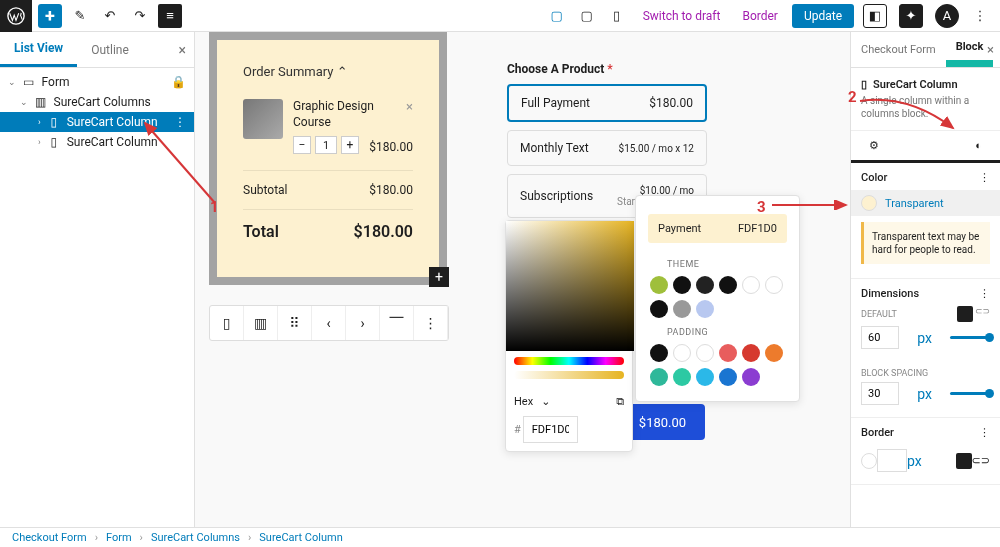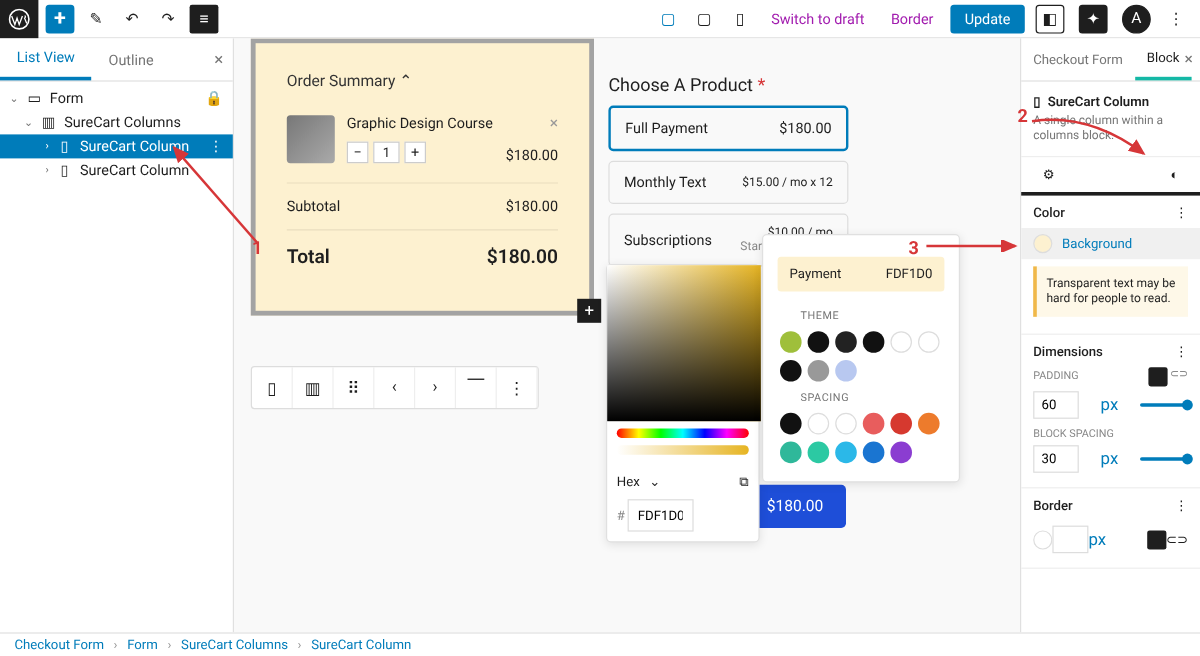--- a/index.html
+++ b/index.html
@@ -10,50 +10,50 @@
 .icon-btn{width:24px;height:24px;display:flex;align-items:center;justify-content:center;color:#1e1e1e;cursor:pointer}
 .topbar-spacer{flex:1}
 .topbar-link{color:#a21caf;font-size:12px;padding:0 8px}
 .update-btn{background:#007cba;color:#fff;padding:5px 12px;border-radius:3px;font-size:12px}
 .icon-box{width:24px;height:24px;border:1px solid #1e1e1e;border-radius:3px;display:flex;align-items:center;justify-content:center;margin:0 3px}
 .icon-box.dark{background:#1e1e1e;color:#fff;border-color:#1e1e1e}
 .main{display:flex;height:495px}
 .sidebar-left{width:195px;border-right:1px solid #e0e0e0;background:#fff}
 .tabs{display:flex;height:36px;align-items:center;border-bottom:1px solid #e0e0e0;position:relative}
 .tab{padding:0 14px;font-size:12px;height:100%;display:flex;align-items:center;color:#757575}
-.tab.active{color:#007cba;border-bottom:3px solid #007cba;font-weight:400}
+.tab.active{color:#007cba;border-bottom:3px solid #007cba;font-weight:700}
 .tab-close{position:absolute;right:8px;font-size:14px;color:#757575}
 .tree{padding:4px 0;font-size:12px}
 .tree-item{display:flex;align-items:center;height:20px;padding:0 8px;gap:6px;cursor:pointer}
 .tree-item.selected{background:#007cba;color:#fff}
 .chev{font-size:9px;color:#757575}
 .tree-item.selected .chev{color:#fff}
 .tree-icon{width:14px;height:14px;display:inline-flex;align-items:center;justify-content:center}
 .tree-lock{margin-left:auto}
 .indent1{padding-left:20px}
 .indent2{padding-left:38px}
 .selected-dots{margin-left:auto;color:#fff}
 .canvas{flex:1;background:#f9f9f9;position:relative;overflow:hidden}
-.order-card{position:absolute;left:14px;top:0;width:286px;background:#fdf1d0;border:4px solid #a3a3a3;padding:24px 26px}
+.order-card{position:absolute;left:14px;top:0;width:238px;background:#fdf1d0;border:8px solid #a3a3a3;padding:24px 26px}
 .order-title{font-size:13px;color:#333;margin-bottom:20px}
 .cart-item{display:flex;gap:10px;margin-bottom:16px;position:relative}
 .cart-img{width:40px;height:40px;background:#ccc;border-radius:3px;background:linear-gradient(135deg,#777,#aaa)}
 .cart-name{font-size:12px;line-height:1.3}
 .cart-remove{position:absolute;right:0;top:0;color:#999;font-size:13px}
 .qty{display:flex;align-items:center;gap:4px;margin-top:6px}
 .qty-btn{width:18px;height:18px;border:1px solid #ccc;background:#fff;display:flex;align-items:center;justify-content:center;font-size:12px}
 .qty-val{width:22px;height:18px;border:1px solid #ccc;background:#fff;text-align:center;font-size:11px;line-height:18px}
 .price-right{position:absolute;right:0;bottom:0;font-size:12px}
 .line{display:flex;justify-content:space-between;font-size:12px;padding:12px 0;border-top:1px solid rgba(0,0,0,0.08)}
 .line.total{font-weight:600;font-size:16px}
 .add-block{position:absolute;right:-10px;bottom:-10px;width:20px;height:20px;background:#1e1e1e;color:#fff;display:flex;align-items:center;justify-content:center;font-size:14px}
 .toolbar{position:absolute;left:14px;top:273px;display:flex;border:1px solid #ddd;background:#fff;border-radius:3px}
 .toolbar>div{width:34px;height:34px;display:flex;align-items:center;justify-content:center;border-right:1px solid #eee;font-size:14px}
 .products{position:absolute;left:312px;top:30px;width:200px}
-.prod-title{font-size:15px;font-weight:400;margin-bottom:8px}
+.prod-title{font-size:12px;font-weight:700;margin-bottom:8px}
 .req{color:#d63638}
 .prod-item{border:1px solid #ddd;border-radius:4px;padding:10px 12px;margin-bottom:8px;display:flex;justify-content:space-between;align-items:center;font-size:12px}
 .prod-item.sel{border:2px solid #007cba}
 .prod-sub{text-align:right;font-size:10px;color:#888}
 .pay-btn{position:absolute;left:425px;top:372px;width:85px;height:36px;background:#1e4ed8;color:#fff;display:flex;align-items:center;justify-content:center;font-size:13px;border-radius:4px}
 .colorpicker{position:absolute;left:310px;top:188px;width:128px;background:#fff;border:1px solid #e0e0e0;border-radius:4px;box-shadow:0 2px 8px rgba(0,0,0,0.1);padding:0}
 .cp-canvas{width:128px;height:130px;background:linear-gradient(to bottom,transparent,#000),linear-gradient(to right,#fff,#e6b422)}
 .cp-hue{height:8px;margin:6px 8px;border-radius:4px;background:linear-gradient(to right,red,yellow,lime,cyan,blue,magenta,red)}
 .cp-alpha{height:8px;margin:2px 8px 8px;border-radius:4px;background:linear-gradient(to right,transparent,#e6b422)}
 .cp-hex{display:flex;align-items:center;padding:8px;gap:8px;font-size:11px}
@@ -62,21 +62,21 @@
 .sw-tabs{display:flex;border-bottom:1px solid #eee;padding:0 12px}
 .sw-tab{padding:6px 10px 8px;font-size:11px;color:#757575}
 .sw-tab.active{color:#007cba;border-bottom:3px solid #007cba;font-weight:500}
 .sw-custom{background:#fdf1d0;margin:10px 12px;padding:8px 10px;border-radius:3px;display:flex;justify-content:space-between;font-size:11px}
 .sw-label{font-size:9px;color:#757575;letter-spacing:0.5px;padding:6px 31px 4px}
 .sw-row{display:flex;gap:5px;padding:3px 14px;flex-wrap:wrap}
 .sw{width:18px;height:18px;border-radius:50%}
 .sidebar-right{width:150px;border-left:1px solid #e0e0e0;background:#fff;font-size:11px}
 .sr-tabs{display:flex;height:36px;border-bottom:1px solid #e0e0e0;align-items:center;position:relative}
 .sr-tab{padding:0 10px;font-size:11px;color:#757575;height:100%;display:flex;align-items:center}
-.sr-tab.active{color:#1e1e1e;border-bottom:3px solid #14b8a6;font-weight:400}
+.sr-tab.active{color:#1e1e1e;border-bottom:7px solid #14b8a6;font-weight:700}
 .sr-close{position:absolute;right:6px;font-size:13px;color:#757575}
 .sr-block-info{padding:10px;border-bottom:1px solid #eee}
 .sr-block-name{font-weight:600;font-size:11px;display:flex;align-items:center;gap:6px}
 .sr-block-desc{font-size:10px;color:#757575;margin-top:3px;line-height:1.3}
 .sr-toggle{display:flex;justify-content:space-between;padding:8px 18px;border-bottom:3px solid #1e1e1e;margin-bottom:0}
 .sr-section{padding:8px 10px;border-bottom:1px solid #eee}
 .sr-sec-title{font-size:11px;font-weight:500;display:flex;justify-content:space-between;align-items:center;margin-bottom:6px}
 .color-opt{display:flex;align-items:center;gap:8px;padding:5px 0;font-size:11px}
 .color-opt.sel{background:#f0f0f0;margin:0 -10px;padding:5px 10px;color:#007cba}
 .color-circle{width:16px;height:16px;border-radius:50%;border:1px solid #ddd}
@@ -239,21 +239,21 @@
         <div class="sw" style="background:#222"></div>
         <div class="sw" style="background:#111"></div>
         <div class="sw" style="background:#fff;border:1px solid #ddd"></div>
         <div class="sw" style="background:#fff;border:1px solid #ddd"></div>
       </div>
       <div class="sw-row">
         <div class="sw" style="background:#111"></div>
         <div class="sw" style="background:#999"></div>
         <div class="sw" style="background:#b8c8f0"></div>
       </div>
-      <div class="sw-label">SPACING</div>
+      <div class="sw-label">PADDING</div>
       <div class="sw-row">
         <div class="sw" style="background:#111"></div>
         <div class="sw" style="background:#fff;border:1px solid #ddd"></div>
         <div class="sw" style="background:#fff;border:1px solid #ddd"></div>
         <div class="sw" style="background:#e85d5d"></div>
         <div class="sw" style="background:#d6392f"></div>
         <div class="sw" style="background:#ed7b2c"></div>
       </div>
       <div class="sw-row">
         <div class="sw" style="background:#2fb89a"></div>
@@ -282,42 +282,42 @@
       <span>⚙</span>
       <span>◐</span>
     </div>
     <div class="sr-section">
       <div class="sr-sec-title">
           <span>Color</span>
           <span>⋮</span>
         </div>
       <div class="color-opt sel">
           <div class="color-circle" style="background:#fdf1d0"></div>
-          <span>Background</span>
+          <span>Transparent</span>
         </div>
       <div class="warning">Transparent text may be hard for people to read.</div>
     </div>
     <div class="sr-section">
       <div class="sr-sec-title">
           <span>Dimensions</span>
           <span>⋮</span>
         </div>
       <div style="font-size:9px;color:#888;display:flex;justify-content:space-between;align-items:center">
-          <span>PADDING</span>
+          <span>DEFAULT</span>
           <span style="display:flex;gap:2px">
             <span class="link-icon"></span>
             <span>⊂⊃</span>
           </span>
         </div>
       <div class="dim-row">
           <input class="dim-input" value="60" style="">
           <span class="unit">px</span>
           <div class="slider"></div>
         </div>
-      <div style="font-size:9px;color:#888;margin-top:4px">BLOCK SPACING</div>
+      <div style="font-size:9px;color:#888;margin-top:15px">BLOCK SPACING</div>
       <div class="dim-row">
           <input class="dim-input" value="30" style="">
           <span class="unit">px</span>
           <div class="slider"></div>
         </div>
     </div>
     <div class="sr-section">
       <div class="sr-sec-title">
           <span>Border</span>
           <span>⋮</span>

